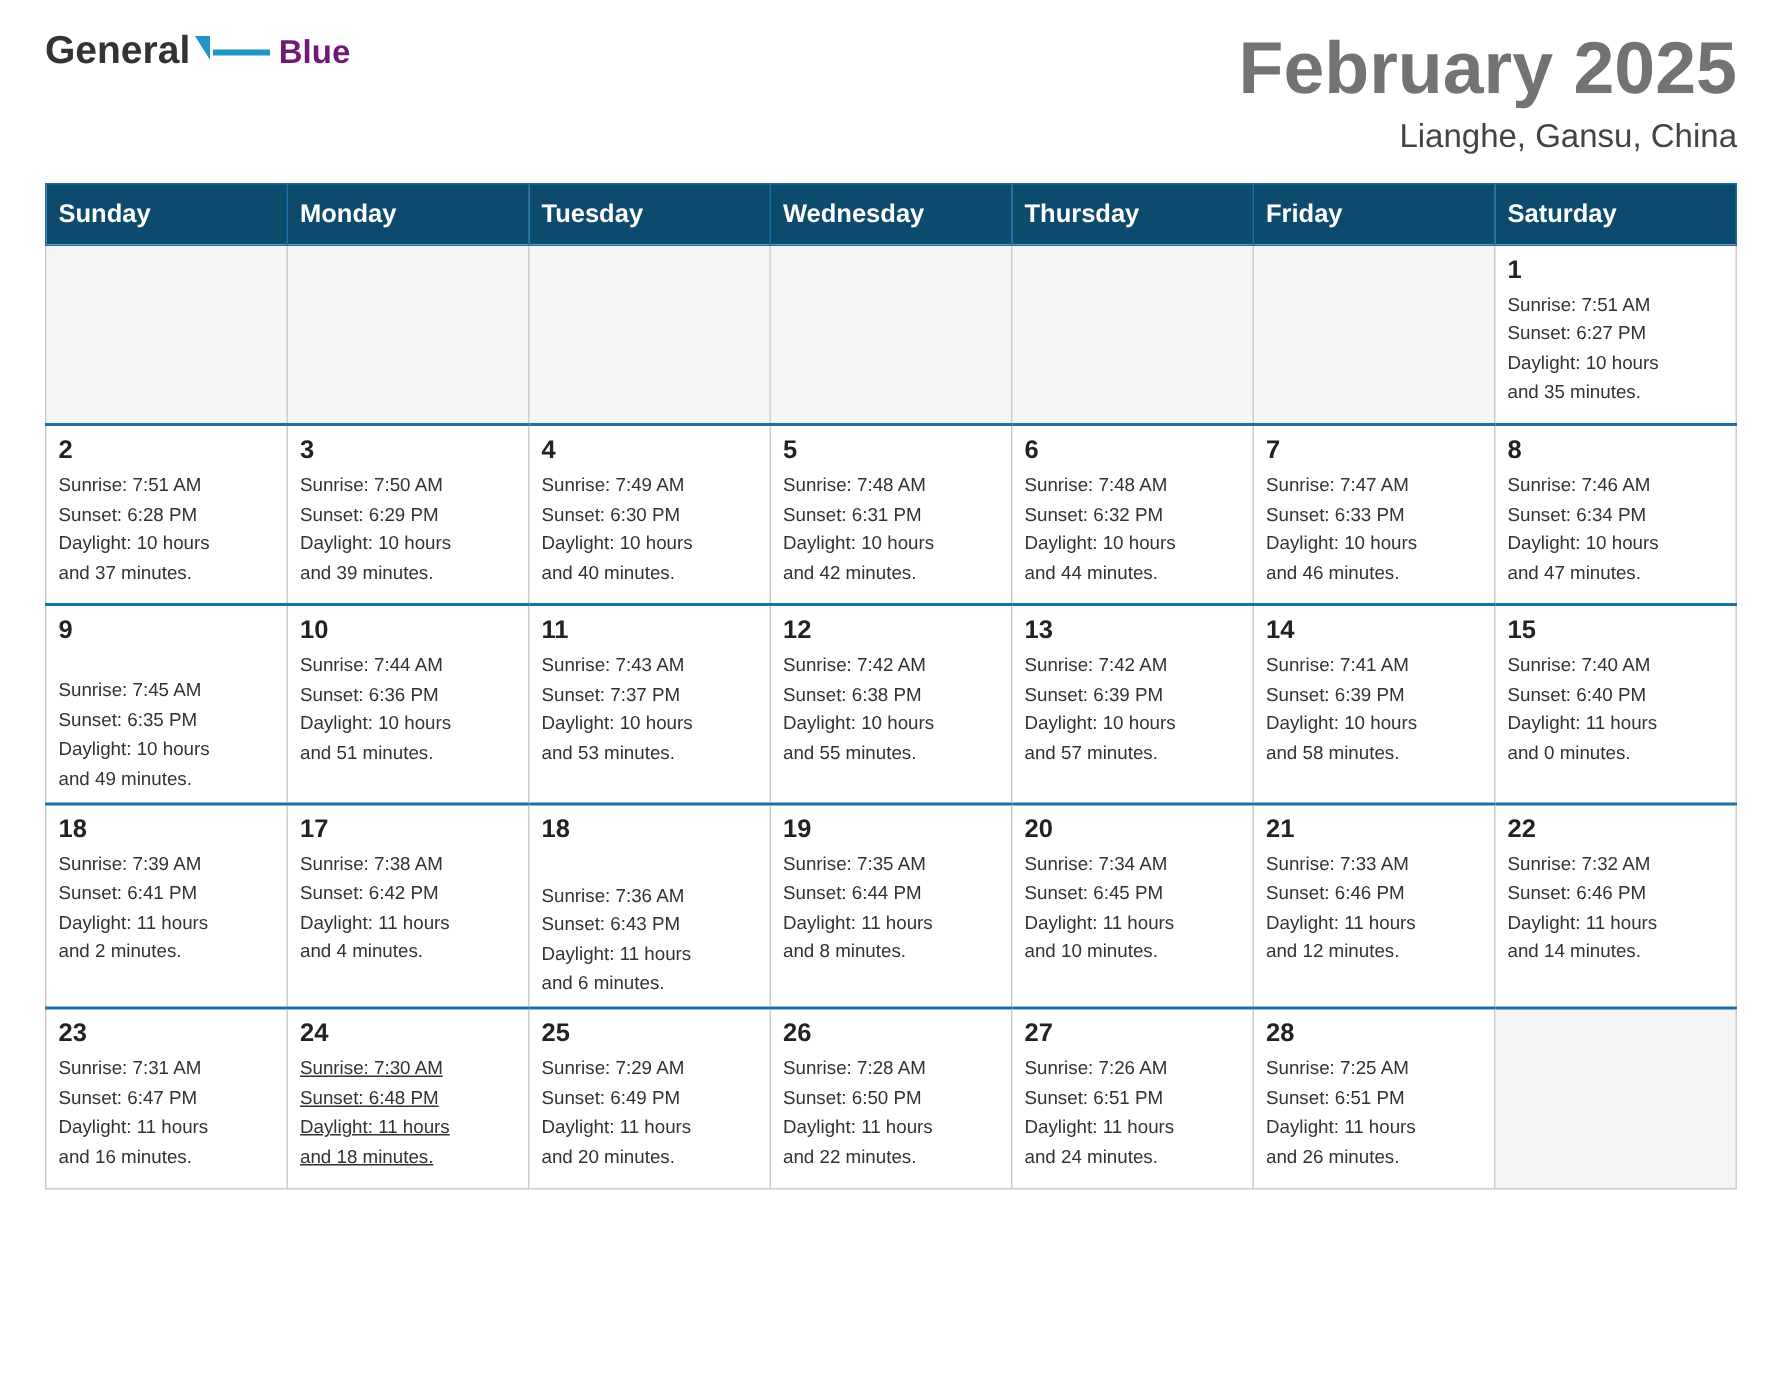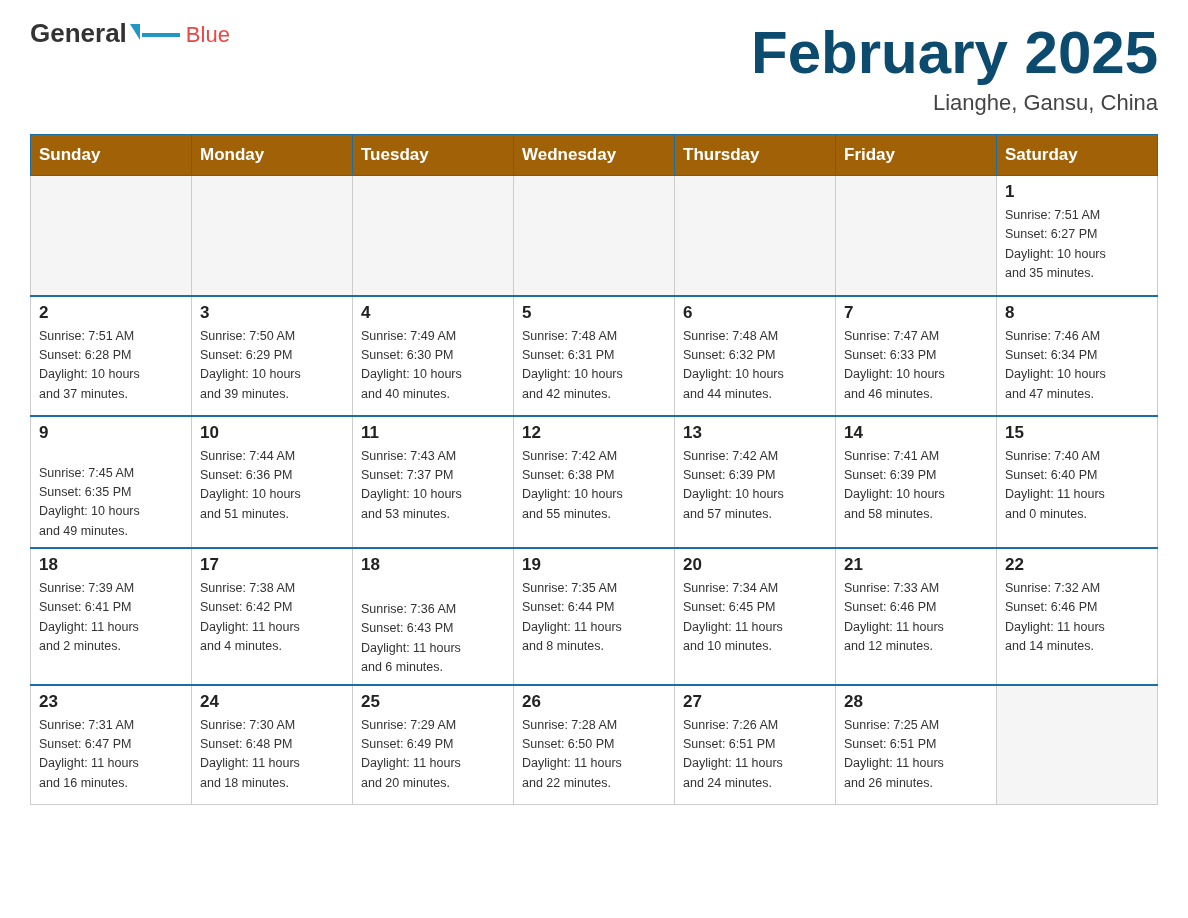--- a/index.html
+++ b/index.html
@@ -52,49 +52,49 @@
 
     .logo-bottom-bar {
       width: 38px;
       height: 4px;
       background: #2196c4;
       margin-right: 6px;
     }
 
     .logo-blue-text {
       font-size: 22px;
-      font-weight: normal;
-      color: #ef4444;
+      font-weight: bold;
+      color: #701a75;
     }
 
     .title-area {
       text-align: right;
     }
 
     .month-title {
-      font-size: 60px;
-      font-weight: bold;
-      color: #0c4a6e;
+      font-size: 49px;
+      font-weight: bold;
+      color: #737373;
       line-height: 1.1;
     }
 
     .location-title {
       font-size: 22px;
       color: #444;
       margin-top: 4px;
     }
 
     .calendar {
       width: 100%;
       border-collapse: collapse;
       table-layout: fixed;
     }
 
     .calendar th {
-      background: #a16207;
+      background: #0c4a6e;
       color: #fff;
       font-size: 17px;
       font-weight: bold;
       padding: 10px 8px;
       text-align: left;
       border: 1px solid #1a6fa8;
     }
 
     .calendar td {
       border: 1px solid #ccc;
@@ -332,21 +332,21 @@
       <tr class="row-divider">
         <td>
           <span class="day-number">23</span>
           <div class="day-info" style="white-space: pre-line;">Sunrise: 7:31 AM
 Sunset: 6:47 PM
 Daylight: 11 hours
 and 16 minutes.</div>
         </td>
         <td>
           <span class="day-number">24</span>
-          <div class="day-info" style="white-space: pre-line;">Sunrise: 7:30 AM
+          <div class="day-info" style="white-space: pre-line; text-decoration: underline;">Sunrise: 7:30 AM
 Sunset: 6:48 PM
 Daylight: 11 hours
 and 18 minutes.</div>
         </td>
         <td>
           <span class="day-number">25</span>
           <div class="day-info" style="white-space: pre-line;">Sunrise: 7:29 AM
 Sunset: 6:49 PM
 Daylight: 11 hours
 and 20 minutes.</div>

